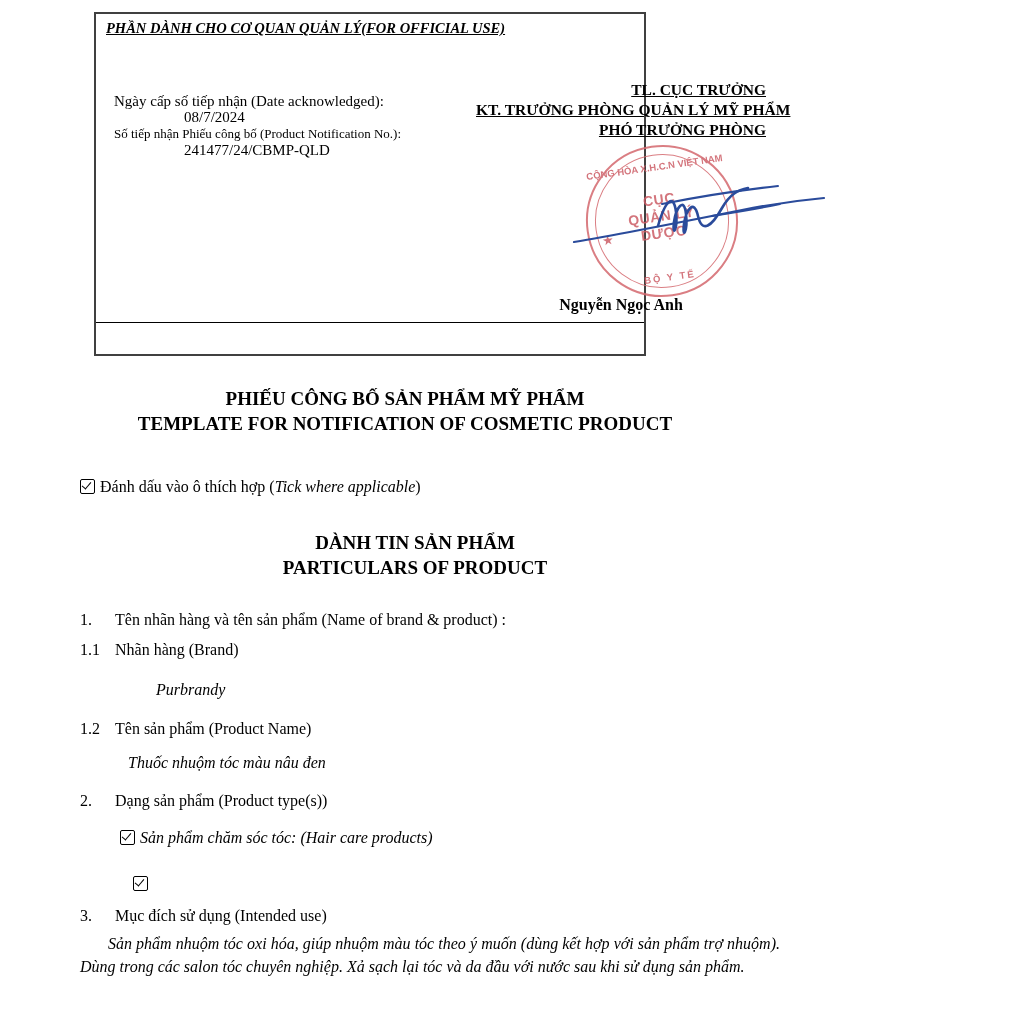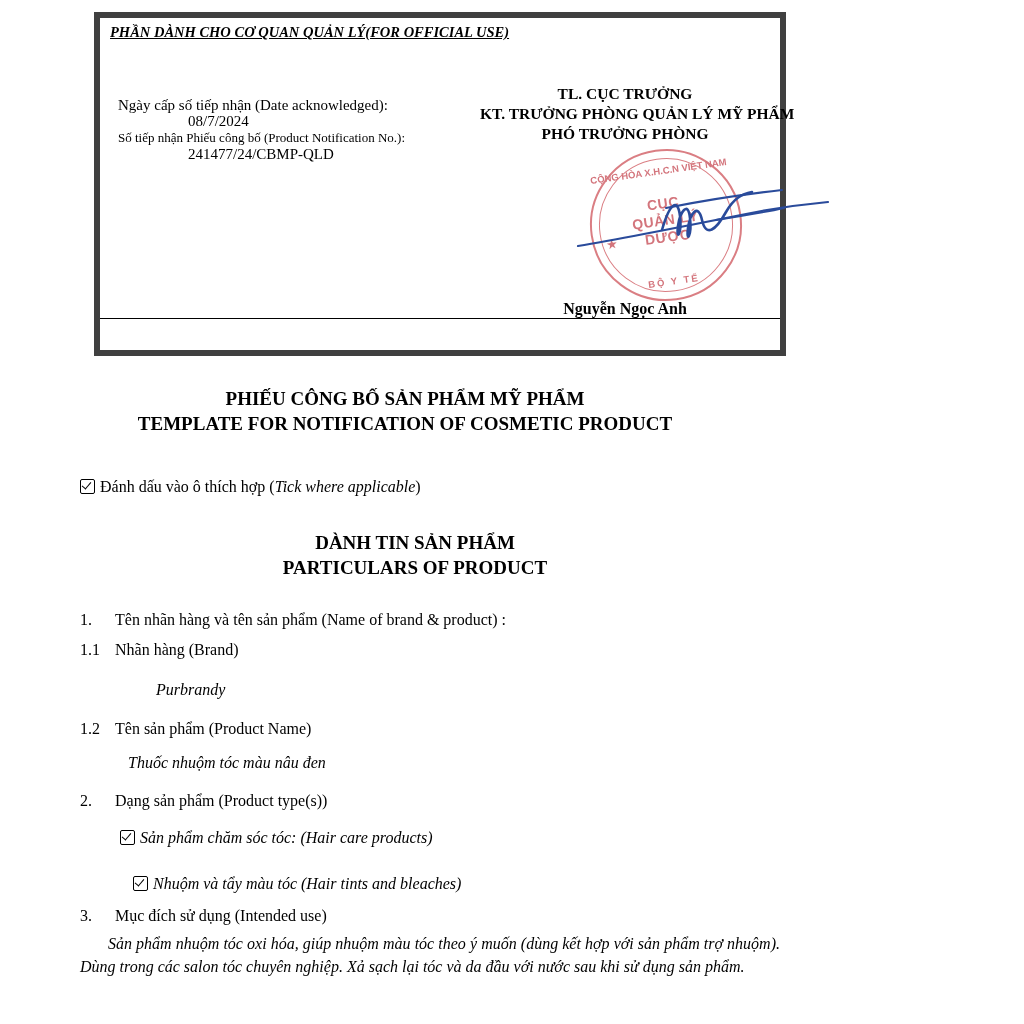--- a/index.html
+++ b/index.html
@@ -14,23 +14,23 @@
     font-family: "Liberation Serif", serif;
     color: #000000;
     overflow: hidden;
   }
 
   
   .official-box {
     position: absolute;
     left: 94px;
     top: 12px;
-    width: 692px;
+    width: 552px;
     height: 344px;
-    border: 6px solid #404040;
+    border: 2px solid #404040;
     box-sizing: border-box;
   }
   .official-title {
     position: absolute;
     left: 10px;
     top: 6px;
     font-style: italic;
     font-weight: bold;
     font-size: 14.5px;
     text-decoration: underline;
@@ -62,21 +62,22 @@
     left: 88px;
     top: 128px;
     font-size: 15px;
     white-space: nowrap;
   }
   .sig-block {
     position: absolute;
     left: 380px;
     top: 66px;
     width: 290px;
-    text-align: center;
+    text-align: right;
+    text-decoration: underline;
   }
   .sig-line {
     font-family: "Liberation Serif", serif;
     font-weight: bold;
     font-size: 15.5px;
     line-height: 20px;
     white-space: nowrap;
   }
   .signer-name {
     position: absolute;
@@ -315,19 +316,19 @@
 <div class="val" style="left:128px; top:754px;">Thuốc nhuộm tóc màu nâu đen</div>
 
 <div class="item" style="left:80px; top:792px;">2.</div>
 <div class="item" style="left:115px; top:792px;">Dạng sản phẩm (Product type(s))</div>
 
 <div class="item" style="left:120px; top:829px;">
   <span class="cbox"></span><span class="val" style="position:relative; left:0; top:0;">Sản phẩm chăm sóc tóc: (Hair care products)</span>
 </div>
 
 <div class="item" style="left:133px; top:875px;">
-  <span class="cbox"></span><span class="val" style="position:relative; left:0; top:0;">Nhuộm và tẩy màu tóc (Hair tints and bleaches)</span>
+  <span class="cbox"></span>
 </div>
 
 <div class="item" style="left:80px; top:907px;">3.</div>
 <div class="item" style="left:115px; top:907px;">Mục đích sử dụng (Intended use)</div>
 
 <div class="paragraph">Sản phẩm nhuộm tóc oxi hóa, giúp nhuộm màu tóc theo ý muốn (dùng kết hợp với sản phẩm trợ nhuộm). Dùng trong các salon tóc chuyên nghiệp. Xả sạch lại tóc và da đầu với nước sau khi sử dụng sản phẩm.</div>
 
 </body></html>

